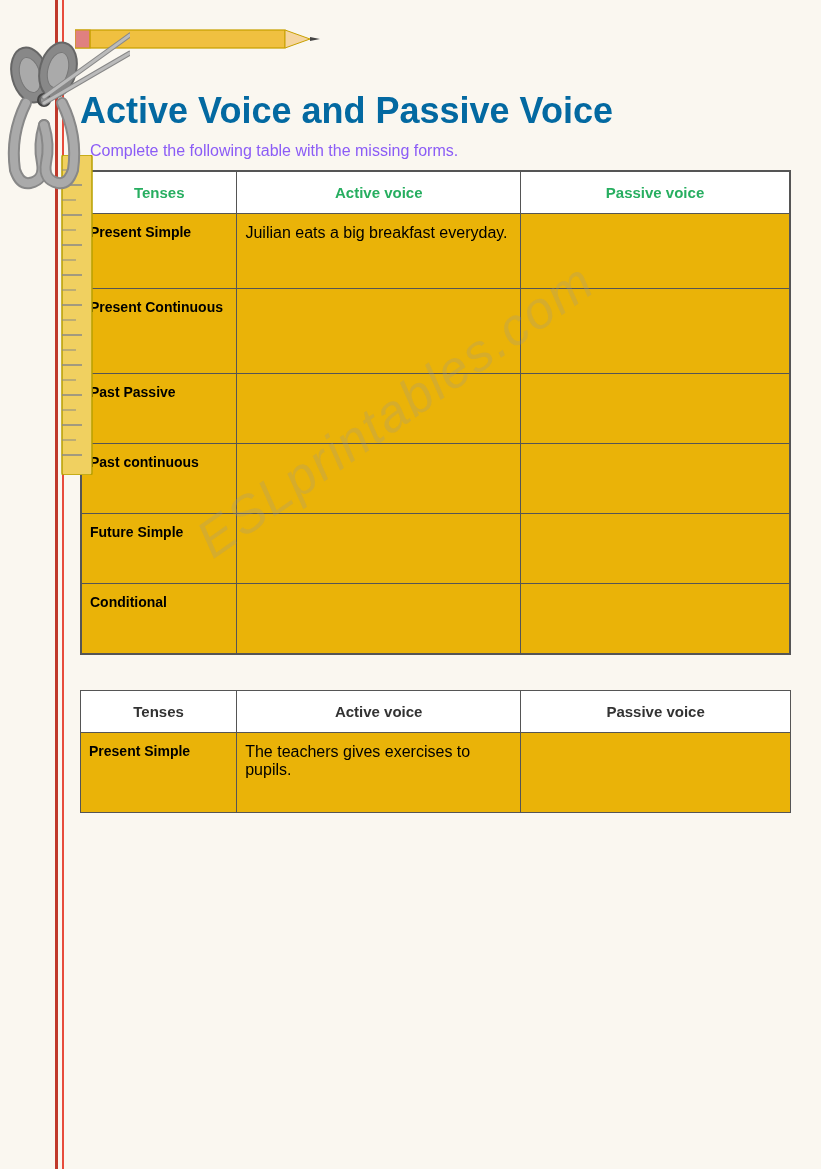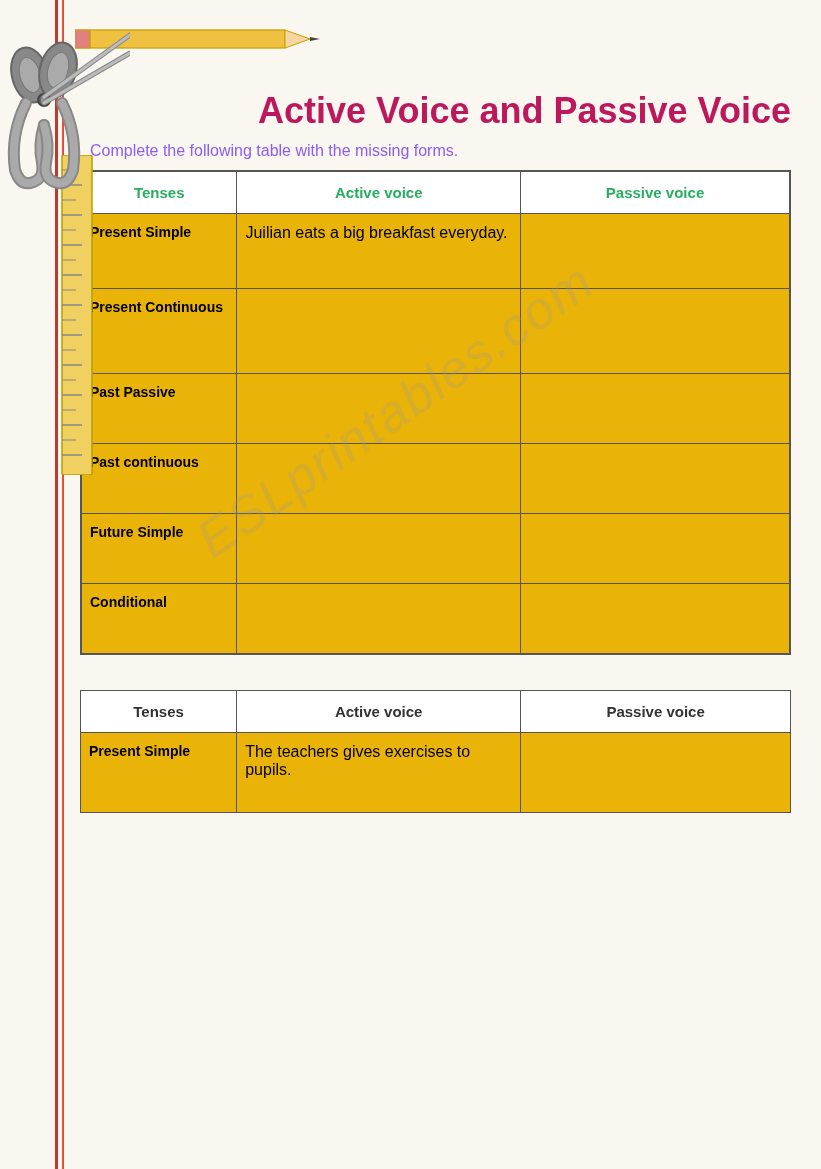--- a/index.html
+++ b/index.html
@@ -40,24 +40,24 @@
       z-index: 5;
     }
 
     .content {
       margin-left: 80px;
       margin-right: 30px;
       padding-top: 10px;
     }
 
     .title {
-      color: #be185d;
+      color: #0369a1;
       font-size: 36px;
       font-weight: bold;
-      text-align: right;
+      text-align: left;
       padding-top: 80px;
       padding-bottom: 10px;
       font-family: Arial, sans-serif;
     }
 
     .subtitle {
       font-size: 16px;
       color: #8b5cf6;
       margin-bottom: 8px;
       margin-left: 10px;

